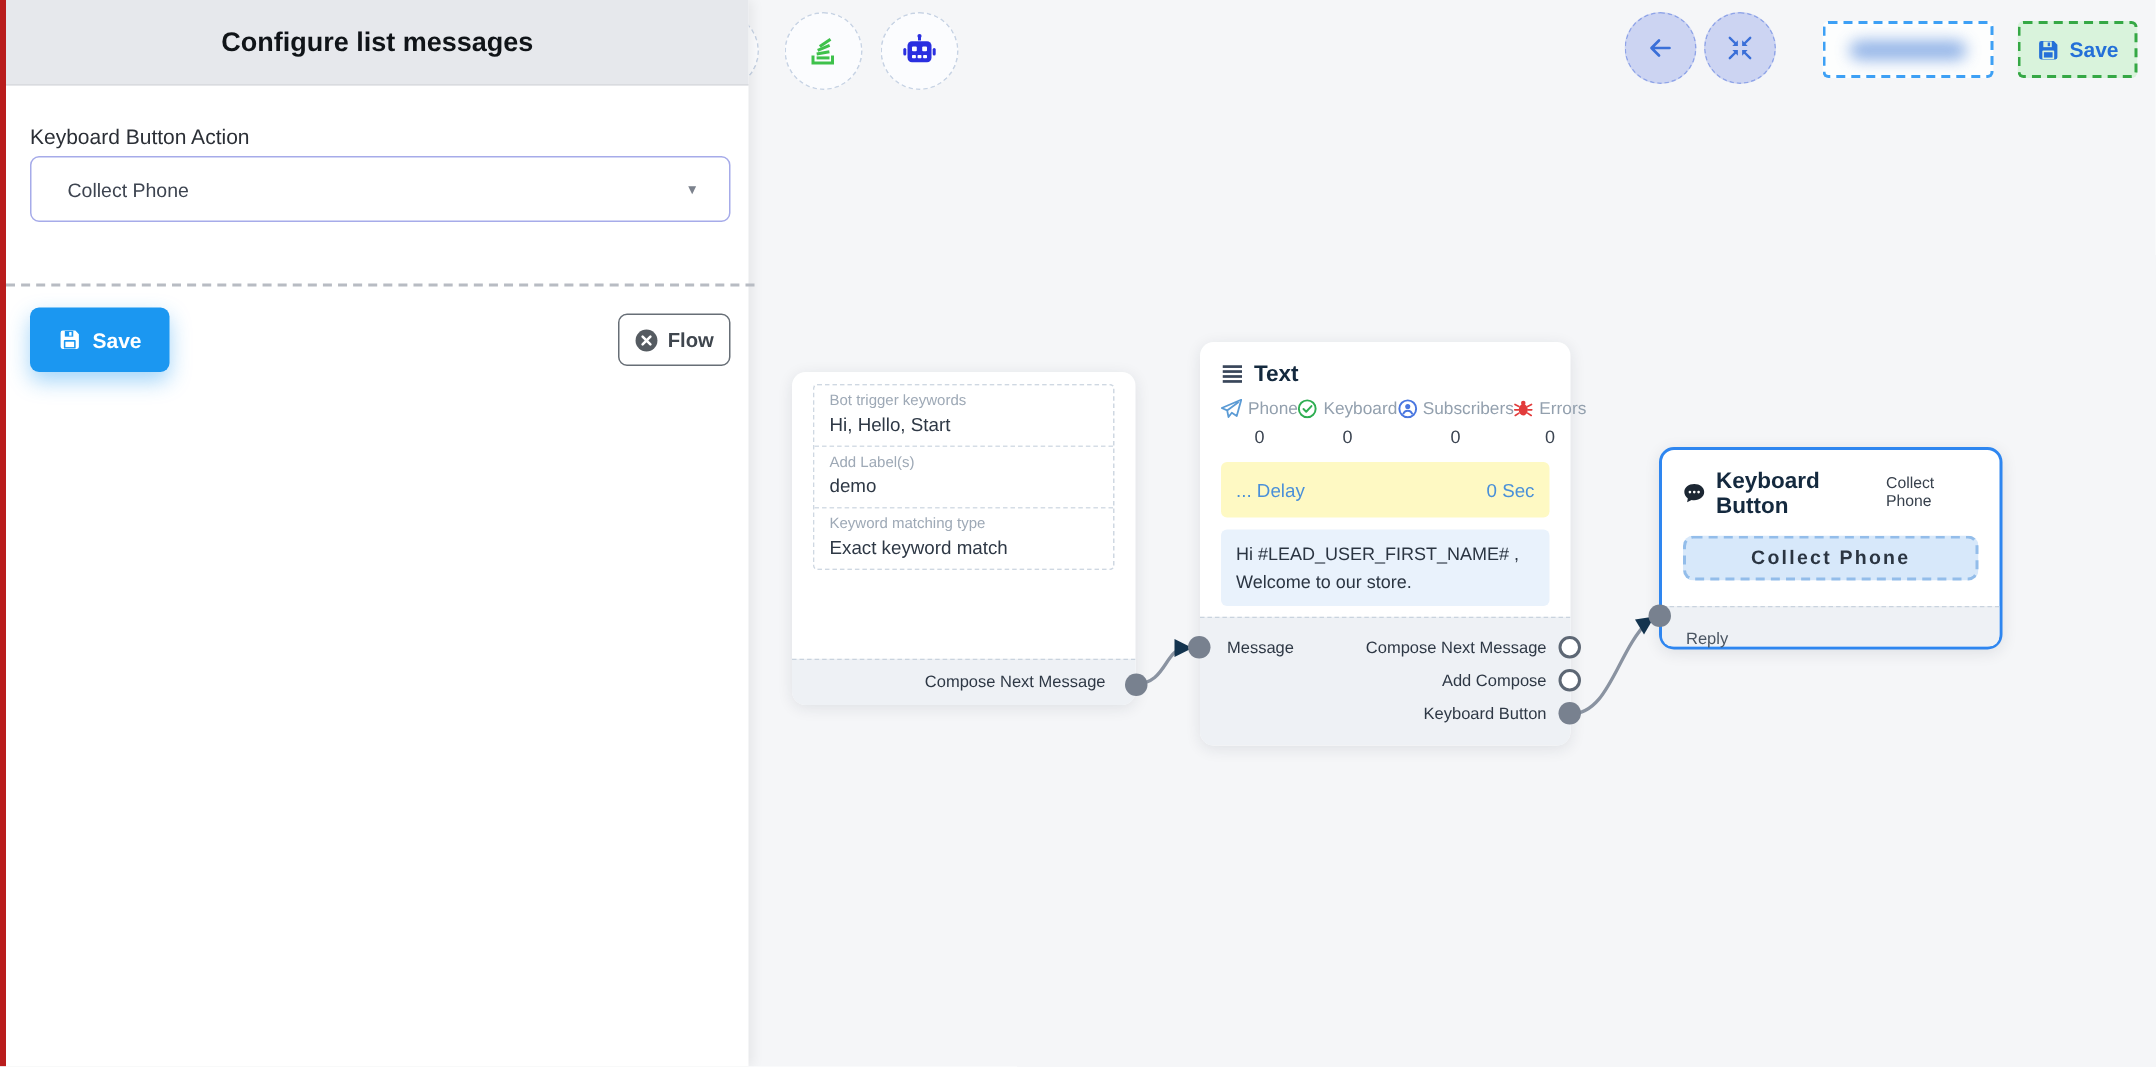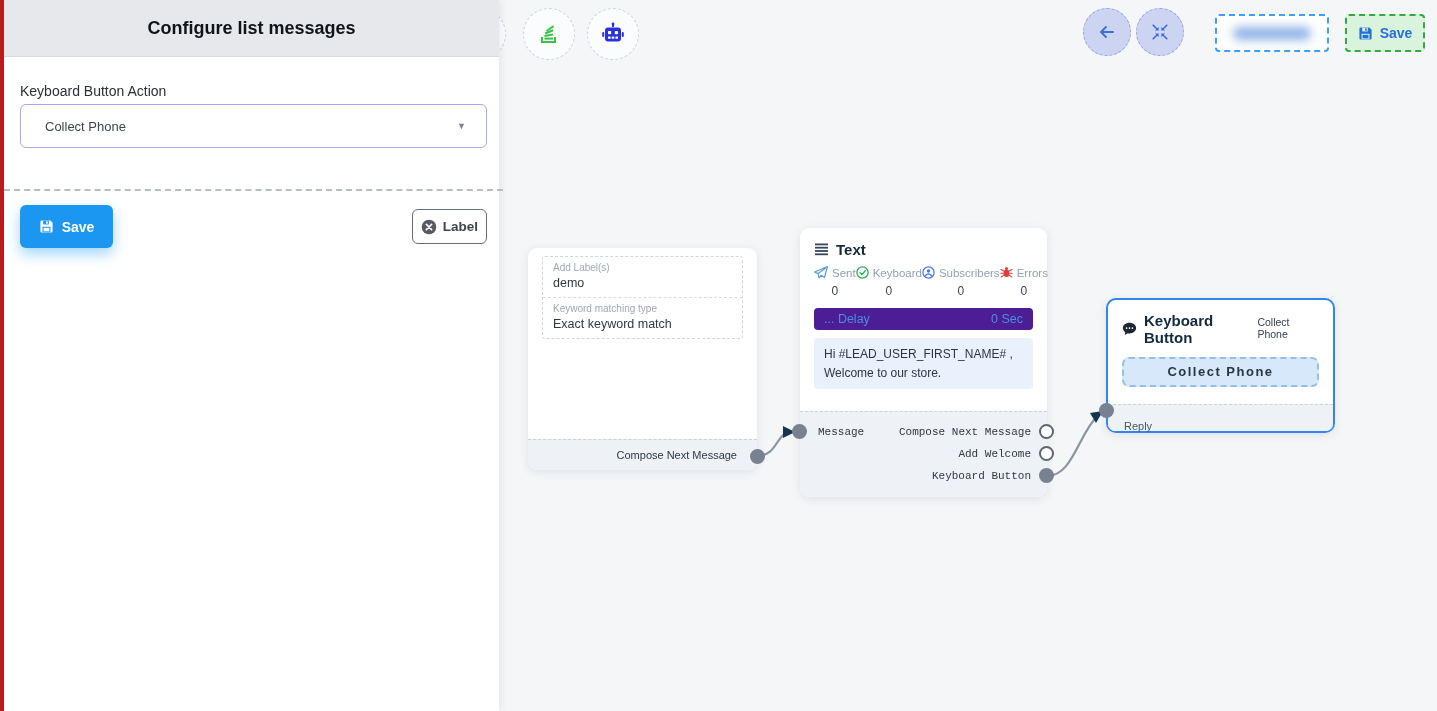--- a/index.html
+++ b/index.html
@@ -42,26 +42,26 @@
 
   .node-foot { position:absolute; left:0; right:0; bottom:0; background:#eef1f5;
     border-top:1px dashed #c9d3de; border-radius:0 0 9px 9px; }
   .foot-start { height:31px; }
   .foot-start .out-label { line-height:30px; text-align:right; padding-right:20px; font-size:11px; color:#2e3845; }
 
   .stats { display:flex; justify-content:space-between; padding:2px 14px 0; }
   .stat { text-align:center; }
   .stat-top { display:flex; align-items:center; gap:4px; font-size:11.5px; color:#93a0ae; }
   .stat-val { font-size:12px; color:#3c4552; margin-top:5px; }
-  .delay-bar { margin:10px 14px 0; height:22px; display:flex; justify-content:space-between; align-items:center;
-    padding:0 10px; background:#4c1d95; border-radius:4px; color:#4a90d9; font-size:12.5px; cursor:pointer; }
+  .delay-bar { margin:10px 14px 0; height:37px; display:flex; justify-content:space-between; align-items:center;
+    padding:0 10px; background:#fef9c3; border-radius:4px; color:#4a90d9; font-size:12.5px; cursor:pointer; }
   .msg-box { margin:8px 14px 0; padding:7px 10px; background:#e9f2fc; border-radius:4px;
     font-size:12px; line-height:1.55; color:#2b3542; overflow-wrap:anywhere; }
   .foot-text { height:86px; padding-top:9px; }
-  .foot-row { height:22px; line-height:22px; font-size:11px; color:#2e3845; display:flex; justify-content:space-between;font-family:Liberation Mono, monospace; }
+  .foot-row { height:22px; line-height:22px; font-size:11px; color:#2e3845; display:flex; justify-content:space-between; }
   .foot-row .in-label { padding-left:18px; }
   .foot-row .out-label { margin-left:auto; padding-right:16px; }
 
   .kb-head { padding:12px 14px 0; display:flex; justify-content:space-between; align-items:flex-start; }
   .kb-action { font-size:10.5px; color:#37404c; margin-top:4px; }
   .kb-btn { margin:11px 14px 0; height:30px; line-height:26px; text-align:center; background:#d7e8fa;
     border:2px dashed #93bdea; border-radius:7px; font-size:13px; font-weight:700; letter-spacing:1.5px; color:#2b3542; cursor:pointer; }
   .foot-kb { height:27px; line-height:42px; padding-left:16px; font-size:11px; color:#4a5562; border-radius:0 0 7px 7px; }
 
   
@@ -160,20 +160,24 @@
           <rect x="3.8" y="8.2" width="8.4" height="6" rx="0.6" fill="#d9f3dc"></rect>
           <rect x="4.9" y="9.4" width="6.2" height="3.8" fill="#2470d8"></rect>
         </svg>
       </span>
       <span>Save</span>
     </div>
 
     <div class="node n-start">
       <div class="fields-box">
         <div class="field-row">
+          <div class="field-label">Bot trigger keywords</div>
+          <div class="field-value">Hi, Hello, Start</div>
+        </div>
+        <div class="field-row">
           <div class="field-label">Add Label(s)</div>
           <div class="field-value">demo</div>
         </div>
         <div class="field-row">
           <div class="field-label">Keyword matching type</div>
           <div class="field-value">Exact keyword match</div>
         </div>
       </div>
       <div class="node-foot foot-start">
         <div class="out-label">Compose Next Message</div>
@@ -197,21 +201,21 @@
         </div>
       </div>
       <div class="stats">
         <div class="stat">
           <div class="stat-top">
             <span>
               <svg width="14" height="13" viewBox="0 0 14 13">
                   <path d="M13.5 0.5 L0.5 6 l3.6 1.6 L5 12 l2.2-2.8 3.3 2.2 z M4.1 7.6 L11.8 2" fill="none" stroke="#5b9bd5" stroke-width="1.2" stroke-linejoin="round"></path>
                 </svg>
             </span>
-            <span>Sent</span>
+            <span>Phone</span>
           </div>
           <div class="stat-val">0</div>
         </div>
         <div class="stat">
           <div class="stat-top">
             <span>
               <svg width="13" height="13" viewBox="0 0 13 13">
                   <circle cx="6.5" cy="6.5" r="5.6" fill="none" stroke="#2fae52" stroke-width="1.3"></circle>
                   <path d="M4 6.7 l1.8 1.8 L9.3 4.7" fill="none" stroke="#2fae52" stroke-width="1.3" stroke-linecap="round" stroke-linejoin="round"></path>
                 </svg>
@@ -251,21 +255,21 @@
         <span>... Delay</span>
         <span>0 Sec</span>
       </div>
       <div class="msg-box">Hi  #LEAD_USER_FIRST_NAME# , Welcome to our store.</div>
       <div class="node-foot foot-text">
         <div class="foot-row">
           <span class="in-label">Message</span>
           <span class="out-label">Compose Next Message</span>
         </div>
         <div class="foot-row">
-          <span class="out-label">Add Welcome</span>
+          <span class="out-label">Add Compose</span>
         </div>
         <div class="foot-row">
           <span class="out-label">Keyboard Button</span>
         </div>
       </div>
     </div>
 
     <div class="node n-kb">
       <div class="kb-head">
         <div class="node-title">
@@ -322,17 +326,17 @@
       </span>
       <span>Save</span>
     </button>
     <button class="panel-close">
       <span>
         <svg width="16" height="16" viewBox="0 0 16 16">
           <circle cx="8" cy="8" r="7.3" fill="#555b61"></circle>
           <path d="M5.4 5.4 L10.6 10.6 M10.6 5.4 L5.4 10.6" stroke="#fff" stroke-width="1.7" stroke-linecap="round"></path>
         </svg>
       </span>
-      <span>Label</span>
+      <span>Flow</span>
     </button>
   </aside>
 
 </div>
 
 </body></html>

